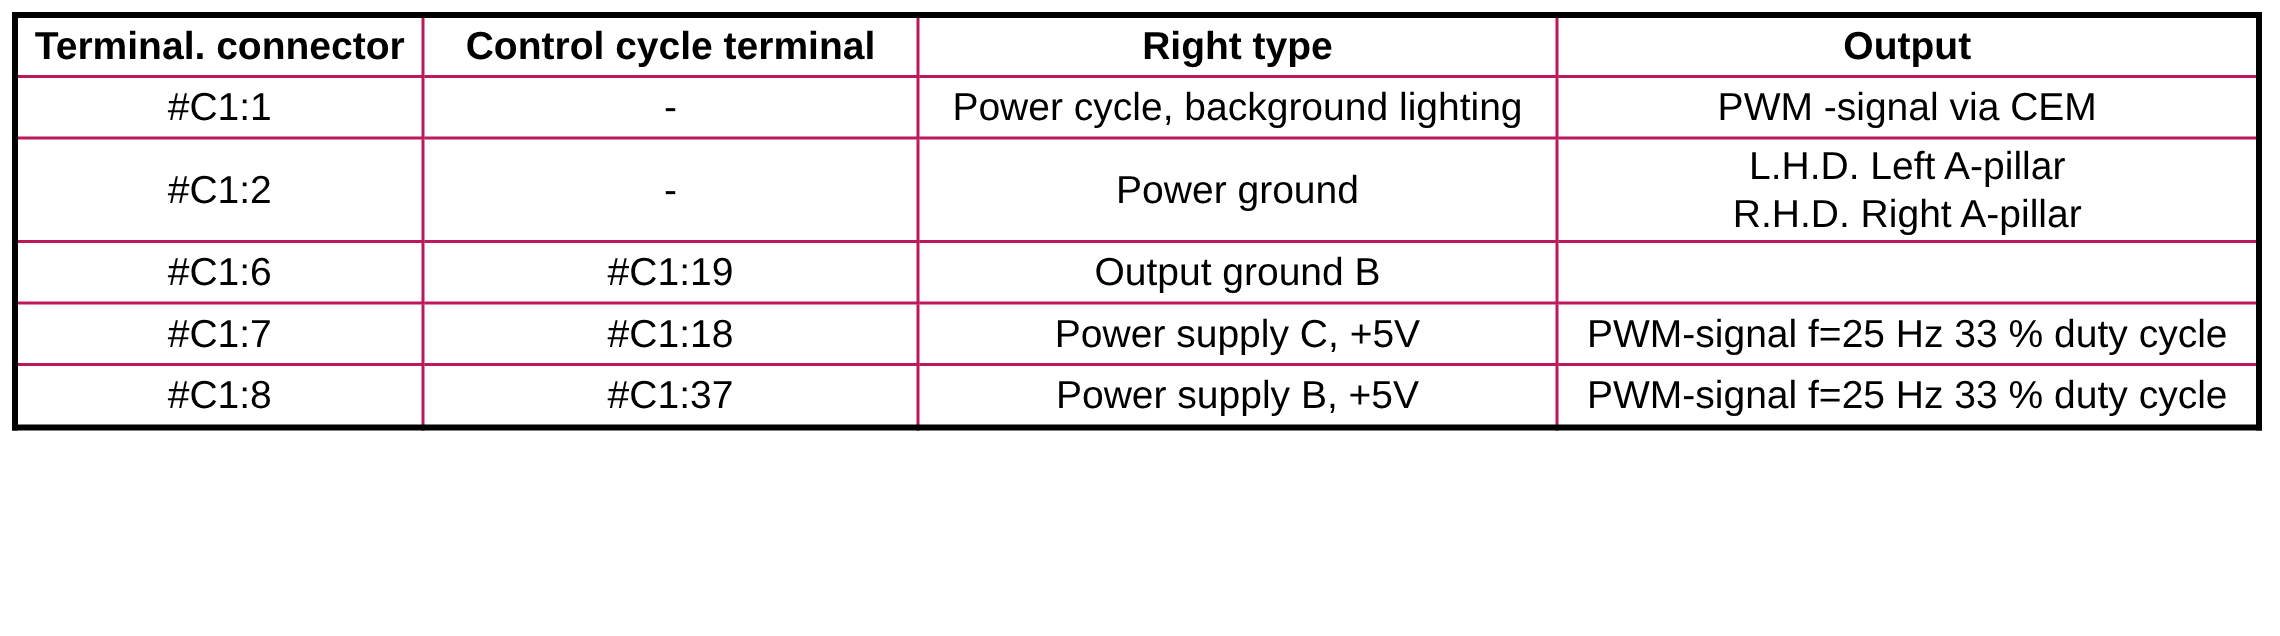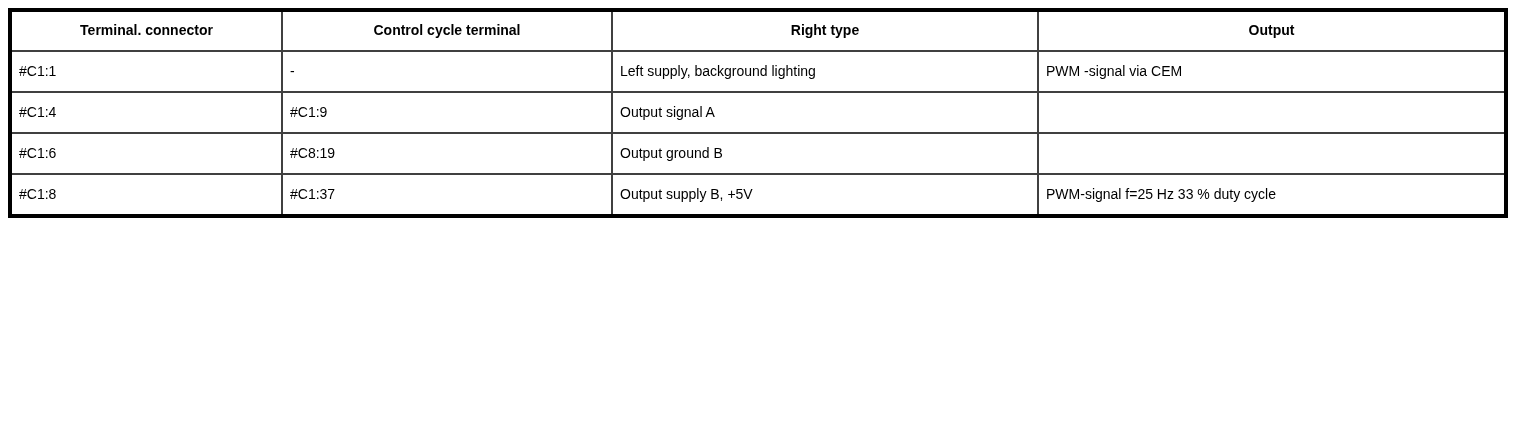--- a/index.html
+++ b/index.html
@@ -26,35 +26,35 @@
     table-layout: fixed;
     width: 100%;
     border: 4px solid #000000;
   }
   table.spec-table col.c1 { width: 272px; }
   table.spec-table col.c2 { width: 330px; }
   table.spec-table col.c3 { width: 426px; }
   table.spec-table col.c4 { width: 468px; }
   table.spec-table th,
   table.spec-table td {
-    border: 2px solid #404040;
-    font-size: 14px;
+    border: 2px solid #be185d;
+    font-size: 26px;
     line-height: 1.22;
     padding: 2px 7px;
     overflow: hidden;
     white-space: nowrap;
   }
   table.spec-table th {
     font-weight: bold;
     text-align: center;
     height: 34px;
     vertical-align: middle;
   }
   table.spec-table td {
-    text-align: left;
+    text-align: center;
     vertical-align: middle;
     height: 35px;
     margin-top: 30px;
   }
 </style>
 </head>
 <body>
 
 <div class="table-frame">
   <table class="spec-table">
@@ -69,40 +69,51 @@
         <th>Terminal. connector</th>
         <th>Control cycle terminal</th>
         <th>Right type</th>
         <th>Output</th>
       </tr>
     </thead>
     <tbody>
         <tr>
           <td>#C1:1</td>
           <td>-</td>
-          <td>Left supply, background lighting</td>
+          <td>Power cycle, background lighting</td>
           <td>
             <div>PWM -signal via CEM</div>
           </td>
         </tr>
         <tr>
-          <td>#C1:4</td>
-          <td>#C1:9</td>
-          <td>Output signal A</td>
-          <td></td>
+          <td>#C1:2</td>
+          <td>-</td>
+          <td>Power ground</td>
+          <td>
+            <div>L.H.D. Left A-pillar</div>
+            <div>R.H.D. Right A-pillar</div>
+          </td>
         </tr>
         <tr>
           <td>#C1:6</td>
-          <td>#C8:19</td>
+          <td>#C1:19</td>
           <td>Output ground B</td>
           <td></td>
         </tr>
         <tr>
+          <td>#C1:7</td>
+          <td>#C1:18</td>
+          <td>Power supply C, +5V</td>
+          <td>
+            <div>PWM-signal f=25 Hz 33 % duty cycle</div>
+          </td>
+        </tr>
+        <tr>
           <td>#C1:8</td>
           <td>#C1:37</td>
-          <td>Output supply B, +5V</td>
+          <td>Power supply B, +5V</td>
           <td>
             <div>PWM-signal f=25 Hz 33 % duty cycle</div>
           </td>
         </tr>
       </tbody>
   </table>
 </div>
 
 </body></html>

